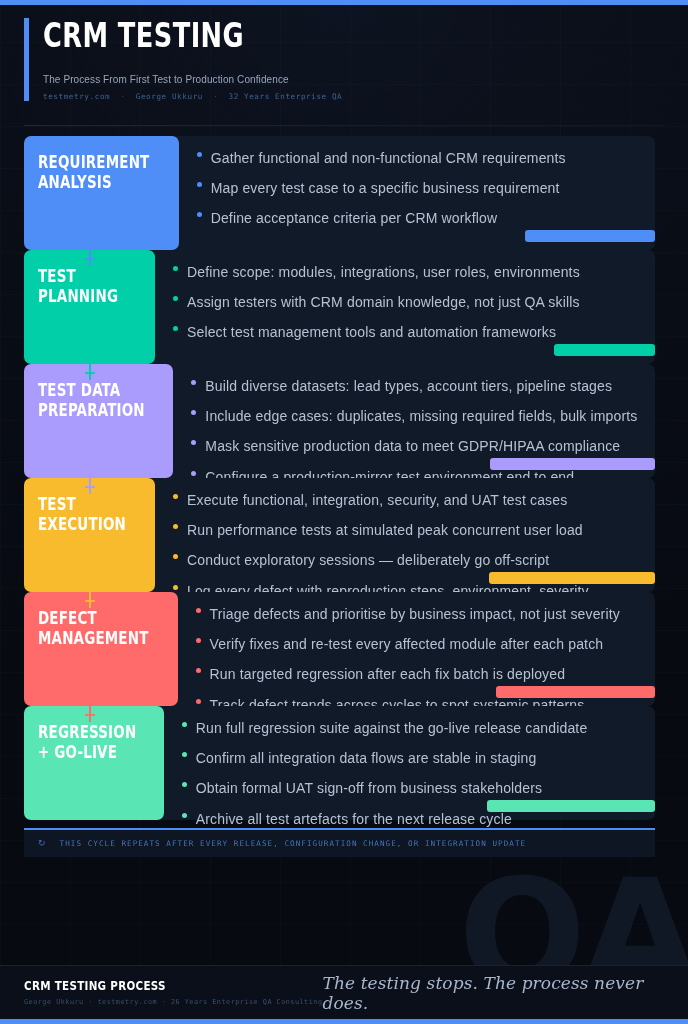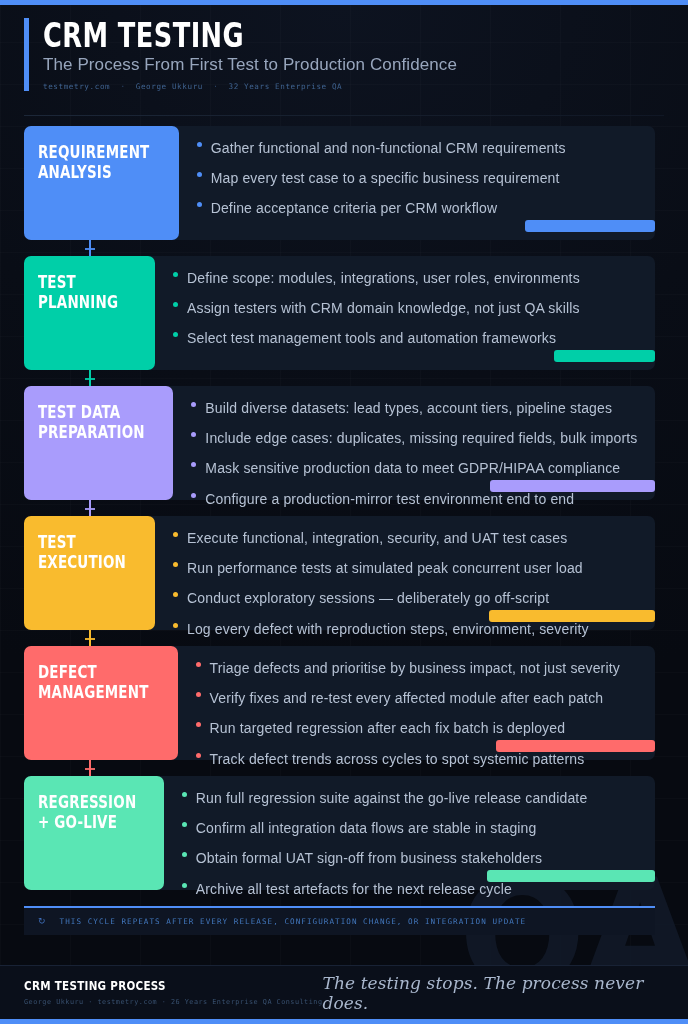--- a/index.html
+++ b/index.html
@@ -65,22 +65,22 @@
     font-weight: bold;
     font-size: 34px;
     letter-spacing: 0.5px;
     color: #ffffff;
     line-height: 1.05;
     transform: scaleX(0.84);
     transform-origin: left center;
     white-space: nowrap;
   }
   .subtitle {
-    margin-top: 1px;
-    font-size: 17px;
+    margin-top: 20px;
+    font-size: 10px;
     color: #98a6bd;
     letter-spacing: 0.1px;
   }
   .meta {
     margin-top: 7px;
     font-family: "DejaVu Sans Mono", "Liberation Mono", monospace;
     font-size: 7.6px;
     letter-spacing: 0.6px;
     color: #3f628f;
     white-space: nowrap;
@@ -100,21 +100,20 @@
     position: relative;
     z-index: 2;
     padding: 10px 33px 0 24px;
   }
 
   .stage {
     position: relative;
     display: flex;
     align-items: stretch;
     height: 114px;
-    margin-bottom: 16px;
   }
 
   .stage-chip {
     position: relative;
     flex: 0 0 131px;
     border-radius: 7px;
     padding: 16px 14px 0 14px;
     z-index: 3;
   }
   .stage-name {

